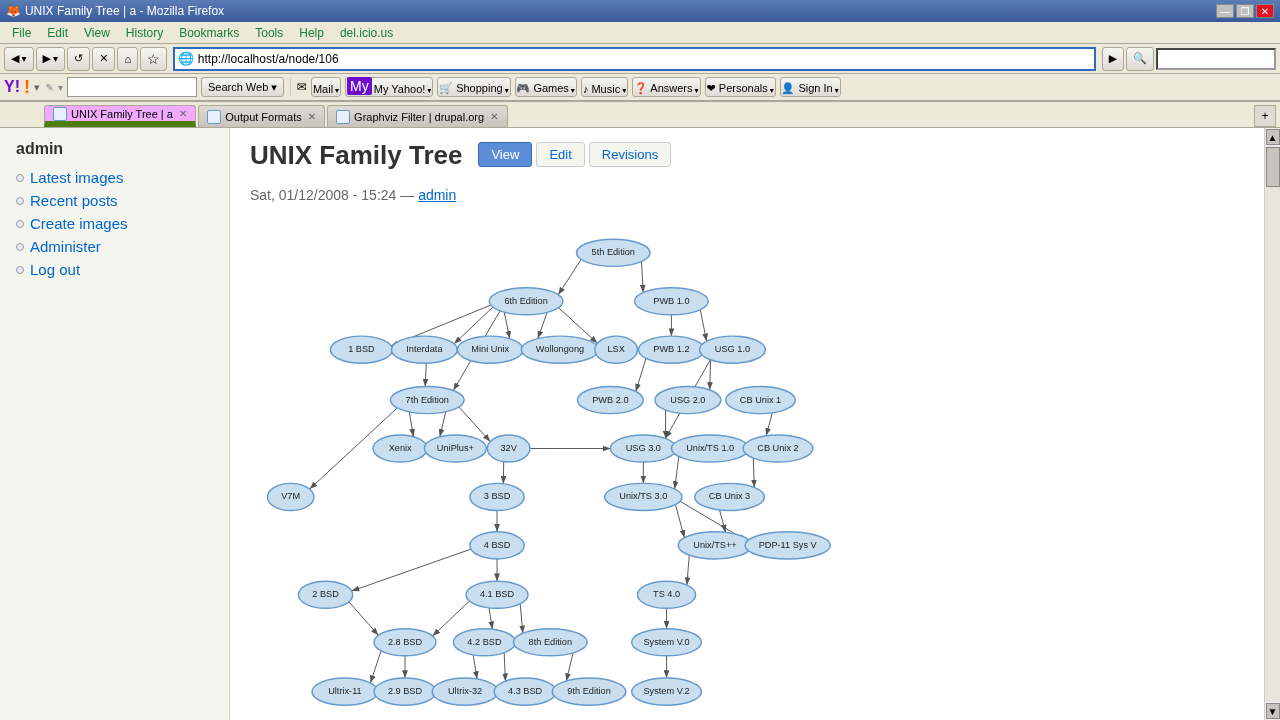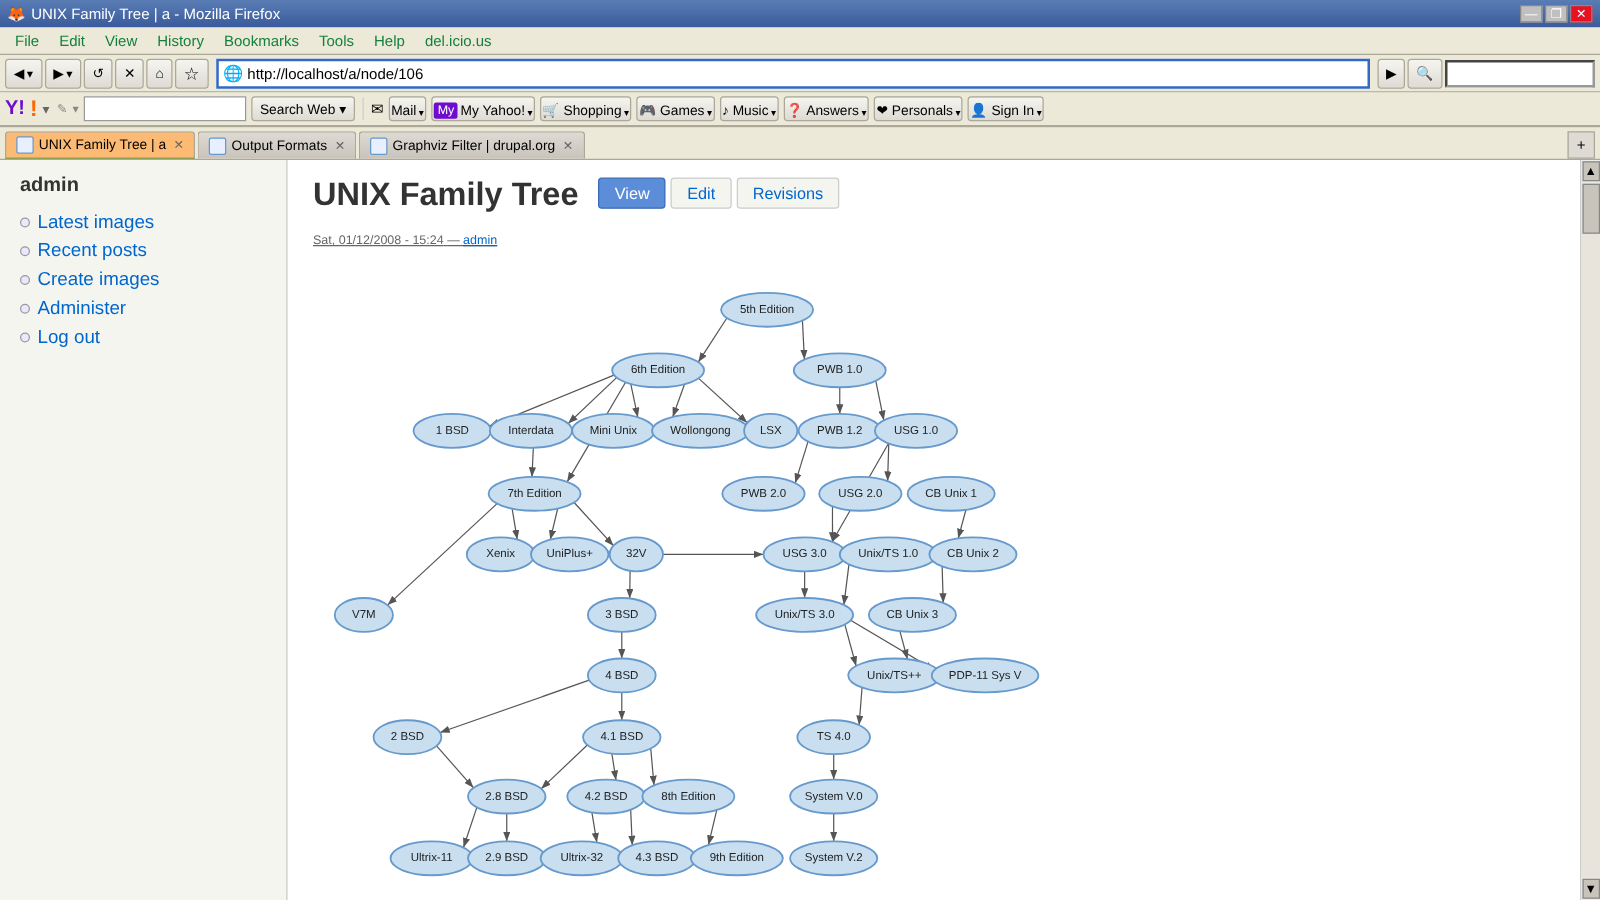--- a/index.html
+++ b/index.html
@@ -139,23 +139,24 @@
       background: linear-gradient(to bottom, #dedad4, #c8c4bc);
       border: 1px solid #aca899;
       border-bottom: none;
       border-radius: 3px 3px 0 0;
       padding: 2px 8px;
       font-size: 11px;
       cursor: pointer;
       height: 22px;
     }
     .tab.active {
-      background: #fdba74;
-      border-bottom: 1px solid #4d7c0f;
+      background: #f0abfc;
+      border-bottom: 6px solid #4d7c0f;
       z-index: 1;
+      margin-left: 40px;
     }
     .tab-icon { width: 14px; height: 14px; border-radius: 2px; display: inline-block; }
     .tab-close {
       font-size: 10px; color: #666; cursor: pointer; margin-left: 2px;
     }
 
     
     #main {
       display: flex;
       height: calc(720px - 22px - 22px - 30px - 28px - 26px);
@@ -219,24 +220,23 @@
       text-decoration: none;
       color: #06c;
       background: #f5f5f0;
     }
     .action-tab.active {
       background: #5b8dd9;
       color: #fff;
       border-color: #3a6ab5;
     }
     #post-info {
-      font-size: 10px;
+      font-size: 14px;
       color: #666;
       margin-bottom: 12px;
-      text-decoration: underline;
     }
     #post-info a { color: #06c; }
 
     
     #scrollbar-area {
       width: 16px;
       background: #f0f0f0;
       border-left: 1px solid #ccc;
       display: flex;
       flex-direction: column;
@@ -302,21 +302,21 @@
   <span style="font-size:18px;color:#ff6600;font-weight:bold;">!</span>
   <span style="color:#666;font-size:11px;margin-right:2px;">▾</span>
   <span style="color:#888;font-size:10px;">✎</span>
   <span style="color:#888;font-size:10px;">▾</span>
   <input type="text" class="search-input" style="">
   <button class="search-btn">Search Web ▾</button>
   <div style="width:1px;height:18px;background:#ccc;margin:0 2px;"></div>
   <span style="font-size:12px;">✉</span>
   <button class="toolbar-btn">Mail <span class="dropdown-arrow">▾</span></button>
   <button class="toolbar-btn" style="font-size:11px;">
-    <span style="background:#6e0dd0;color:#fff;padding:1px 3px;border-radius:2px;font-size:10px;">My</span>
+    <span style="background:#6e0dd0;color:#fff;padding:1px 3px;border-radius:2px;font-size:14px;">My</span>
     My Yahoo! <span class="dropdown-arrow">▾</span>
   </button>
   <button class="toolbar-btn">🛒 Shopping <span class="dropdown-arrow">▾</span></button>
   <button class="toolbar-btn">🎮 Games <span class="dropdown-arrow">▾</span></button>
   <button class="toolbar-btn">♪ Music <span class="dropdown-arrow">▾</span></button>
   <button class="toolbar-btn">❓ Answers <span class="dropdown-arrow">▾</span></button>
   <button class="toolbar-btn">❤ Personals <span class="dropdown-arrow">▾</span></button>
   <button class="toolbar-btn">👤 Sign In <span class="dropdown-arrow">▾</span></button>
 </div>
 

